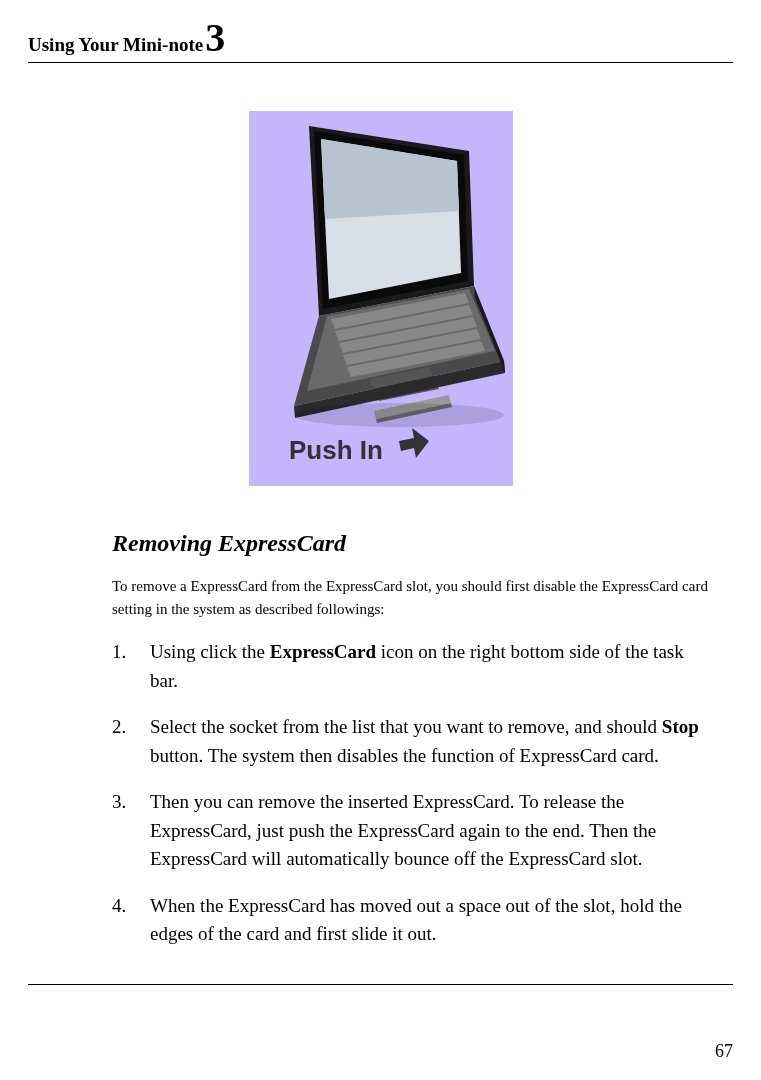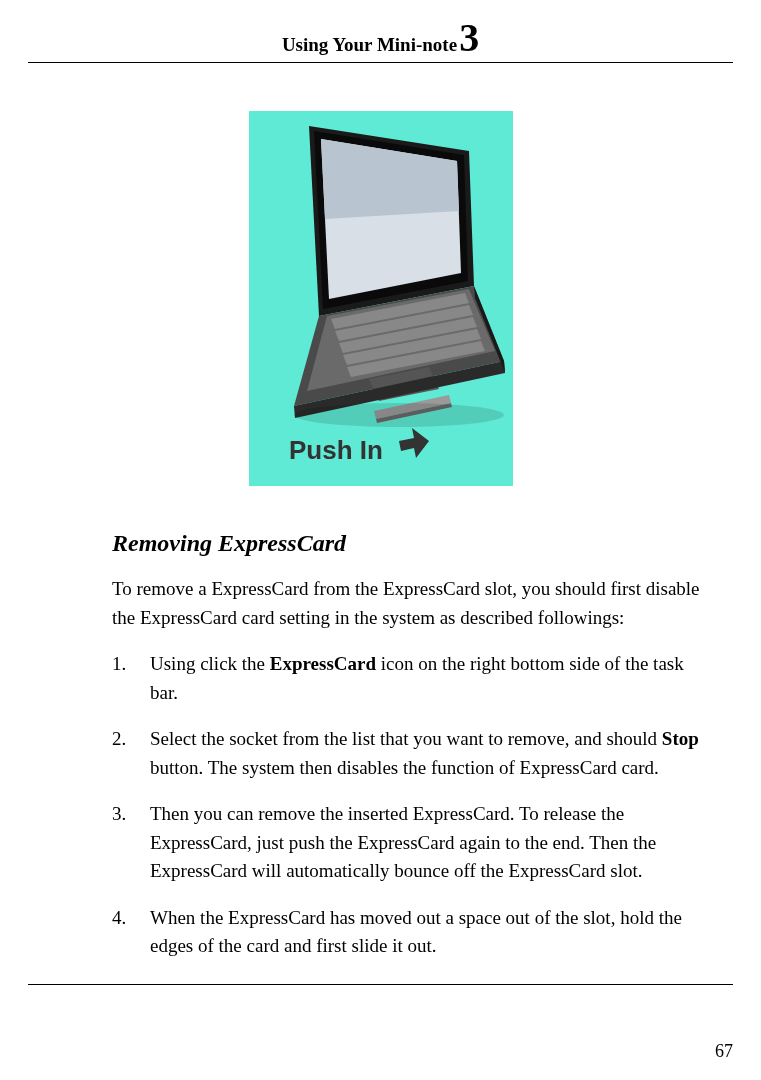--- a/index.html
+++ b/index.html
@@ -17,21 +17,21 @@
   }
   .page {
     width: 100%;
     height: 100%;
     padding: 18px 28px 18px 28px;
     display: flex;
     flex-direction: column;
   }
   .header {
     display: flex;
-    justify-content: center;
+    justify-content: flex-start;
     align-items: flex-end;
     border-bottom: 1.5px solid #000;
     padding-bottom: 4px;
     margin-bottom: 0;
   }
   .header-title {
     display: flex;
     align-items: baseline;
   }
   .header-text {
@@ -46,21 +46,21 @@
   }
   .image-container {
     display: flex;
     justify-content: center;
     margin-top: 48px;
     margin-bottom: 28px;
   }
   .laptop-image {
     width: 264px;
     height: 375px;
-    background: #5eead4;
+    background: #c4b5fd;
     position: relative;
     display: flex;
     flex-direction: column;
     align-items: center;
     justify-content: center;
   }
   .laptop-svg {
     width: 264px;
     height: 375px;
   }
@@ -69,21 +69,21 @@
     padding-right: 18px;
   }
   .section-heading {
     font-style: italic;
     font-weight: bold;
     font-size: 24px;
     margin-bottom: 18px;
     margin-top: 16px;
   }
   .intro-text {
-    font-size: 19px;
+    font-size: 15px;
     line-height: 1.5;
     margin-bottom: 18px;
   }
   .steps {
     list-style: none;
     counter-reset: step;
   }
   .step {
     display: flex;
     font-size: 19px;

